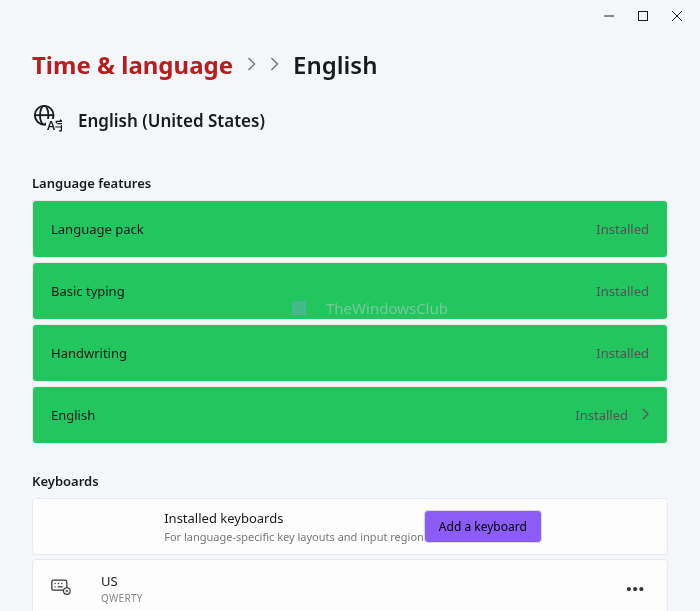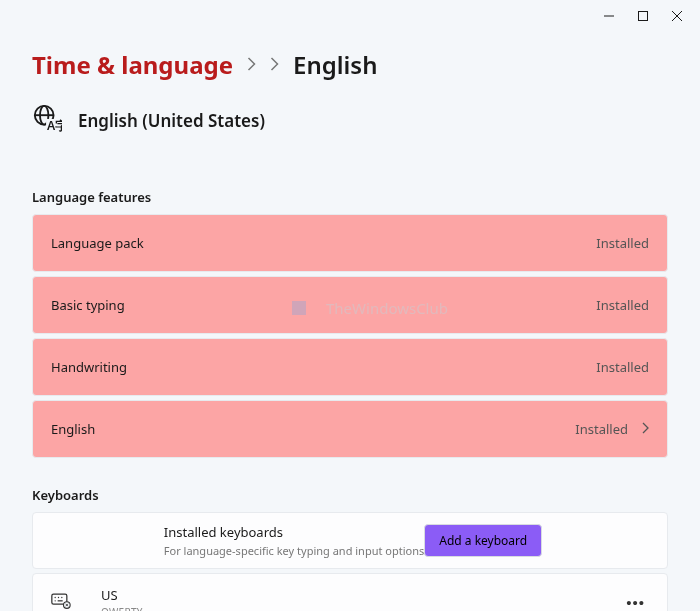--- a/index.html
+++ b/index.html
@@ -44,35 +44,35 @@
       white-space: nowrap;
     }
     .crumb-link { color: #b91c1c; cursor: pointer; font-weight: 700; }
     .crumb-sep { color: #6d6d6d; font-size: 17px; }
     .crumb-current { color: #1a1a1a; font-weight: 600; }
 
     .title-row {
       display: flex;
       align-items: center;
       gap: 16px;
-      margin-bottom: 50px;
+      margin-bottom: 36px;
       text-align: right;
     }
     .title-icon svg { width: 30px; height: 30px; }
     .title-text { font-size: 17px; font-weight: 600; }
 
     .section-label {
       font-size: 13px;
       font-weight: 600;
       margin-bottom: 8px;
       color: #1a1a1a;
     }
 
     .card {
-      background: #fca5a5;
+      background: #22c55e;
       border: 1px solid #e7eaee;
       border-radius: 4px;
       padding: 16px 18px;
       display: flex;
       align-items: center;
       justify-content: space-between;
       margin-bottom: 4px;
       min-height: 58px;
     }
     .card-label { font-size: 13px; color: #1a1a1a; }
@@ -227,21 +227,21 @@
           </svg>
       </span>
     </span>
   </div>
 
   <div class="section-label" style="margin-top:28px">Keyboards</div>
 
   <div class="keyboards-header-card">
     <div class="kb-left">
       <div class="title">Installed keyboards</div>
-      <div class="sub">For language-specific key typing and input options</div>
+      <div class="sub">For language-specific key layouts and input region</div>
     </div>
     <button class="btn-add">Add a keyboard</button>
   </div>
 
   <div class="kb-item-card">
     <div class="kb-item-left">
       <span class="kb-icon">
         <svg viewBox="0 0 24 24">
           <rect x="1" y="5" width="18" height="12" rx="2" stroke="#333" stroke-width="1.5" fill="none"></rect>
           <circle cx="5" cy="9" r="0.8" fill="#333"></circle>

